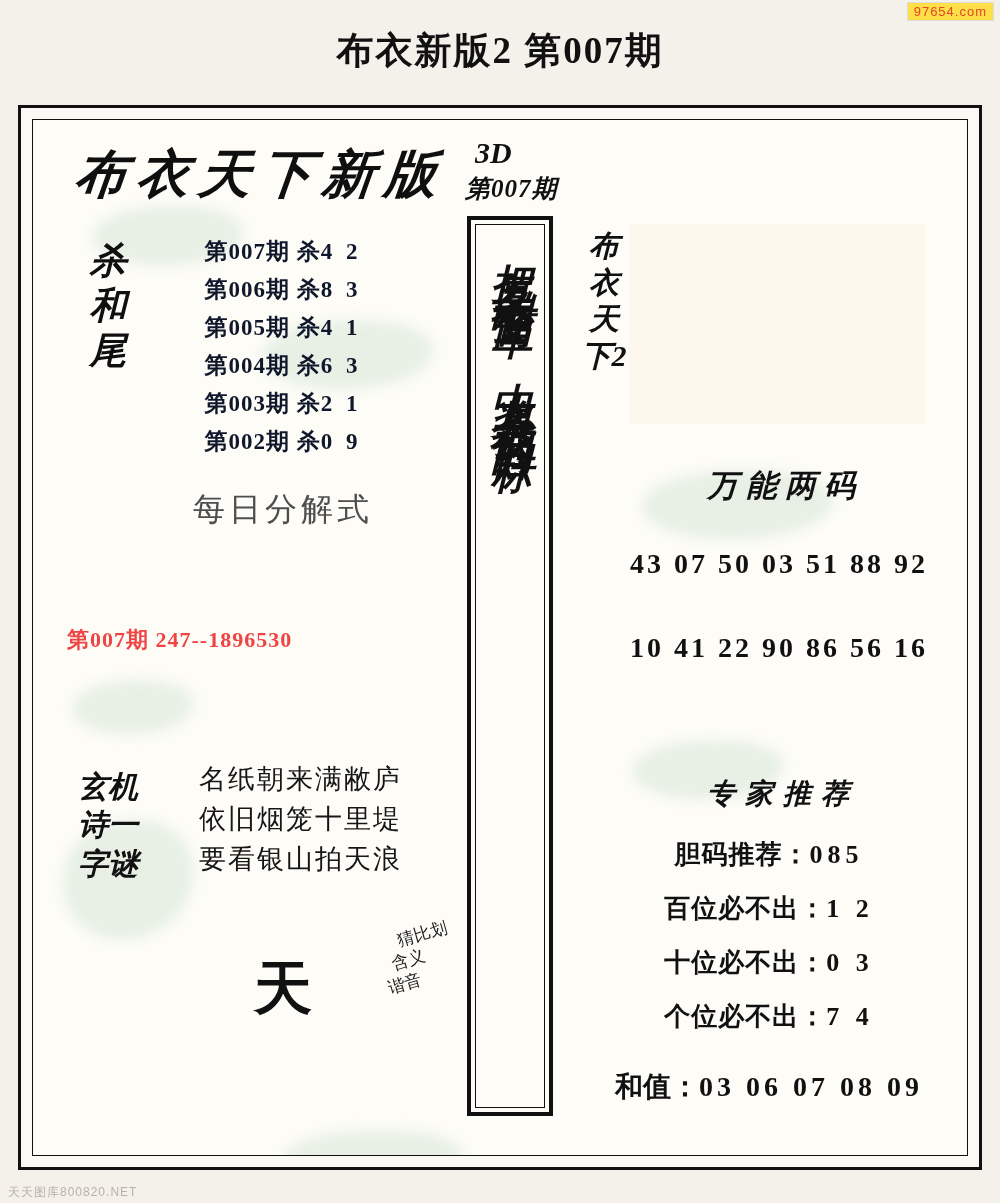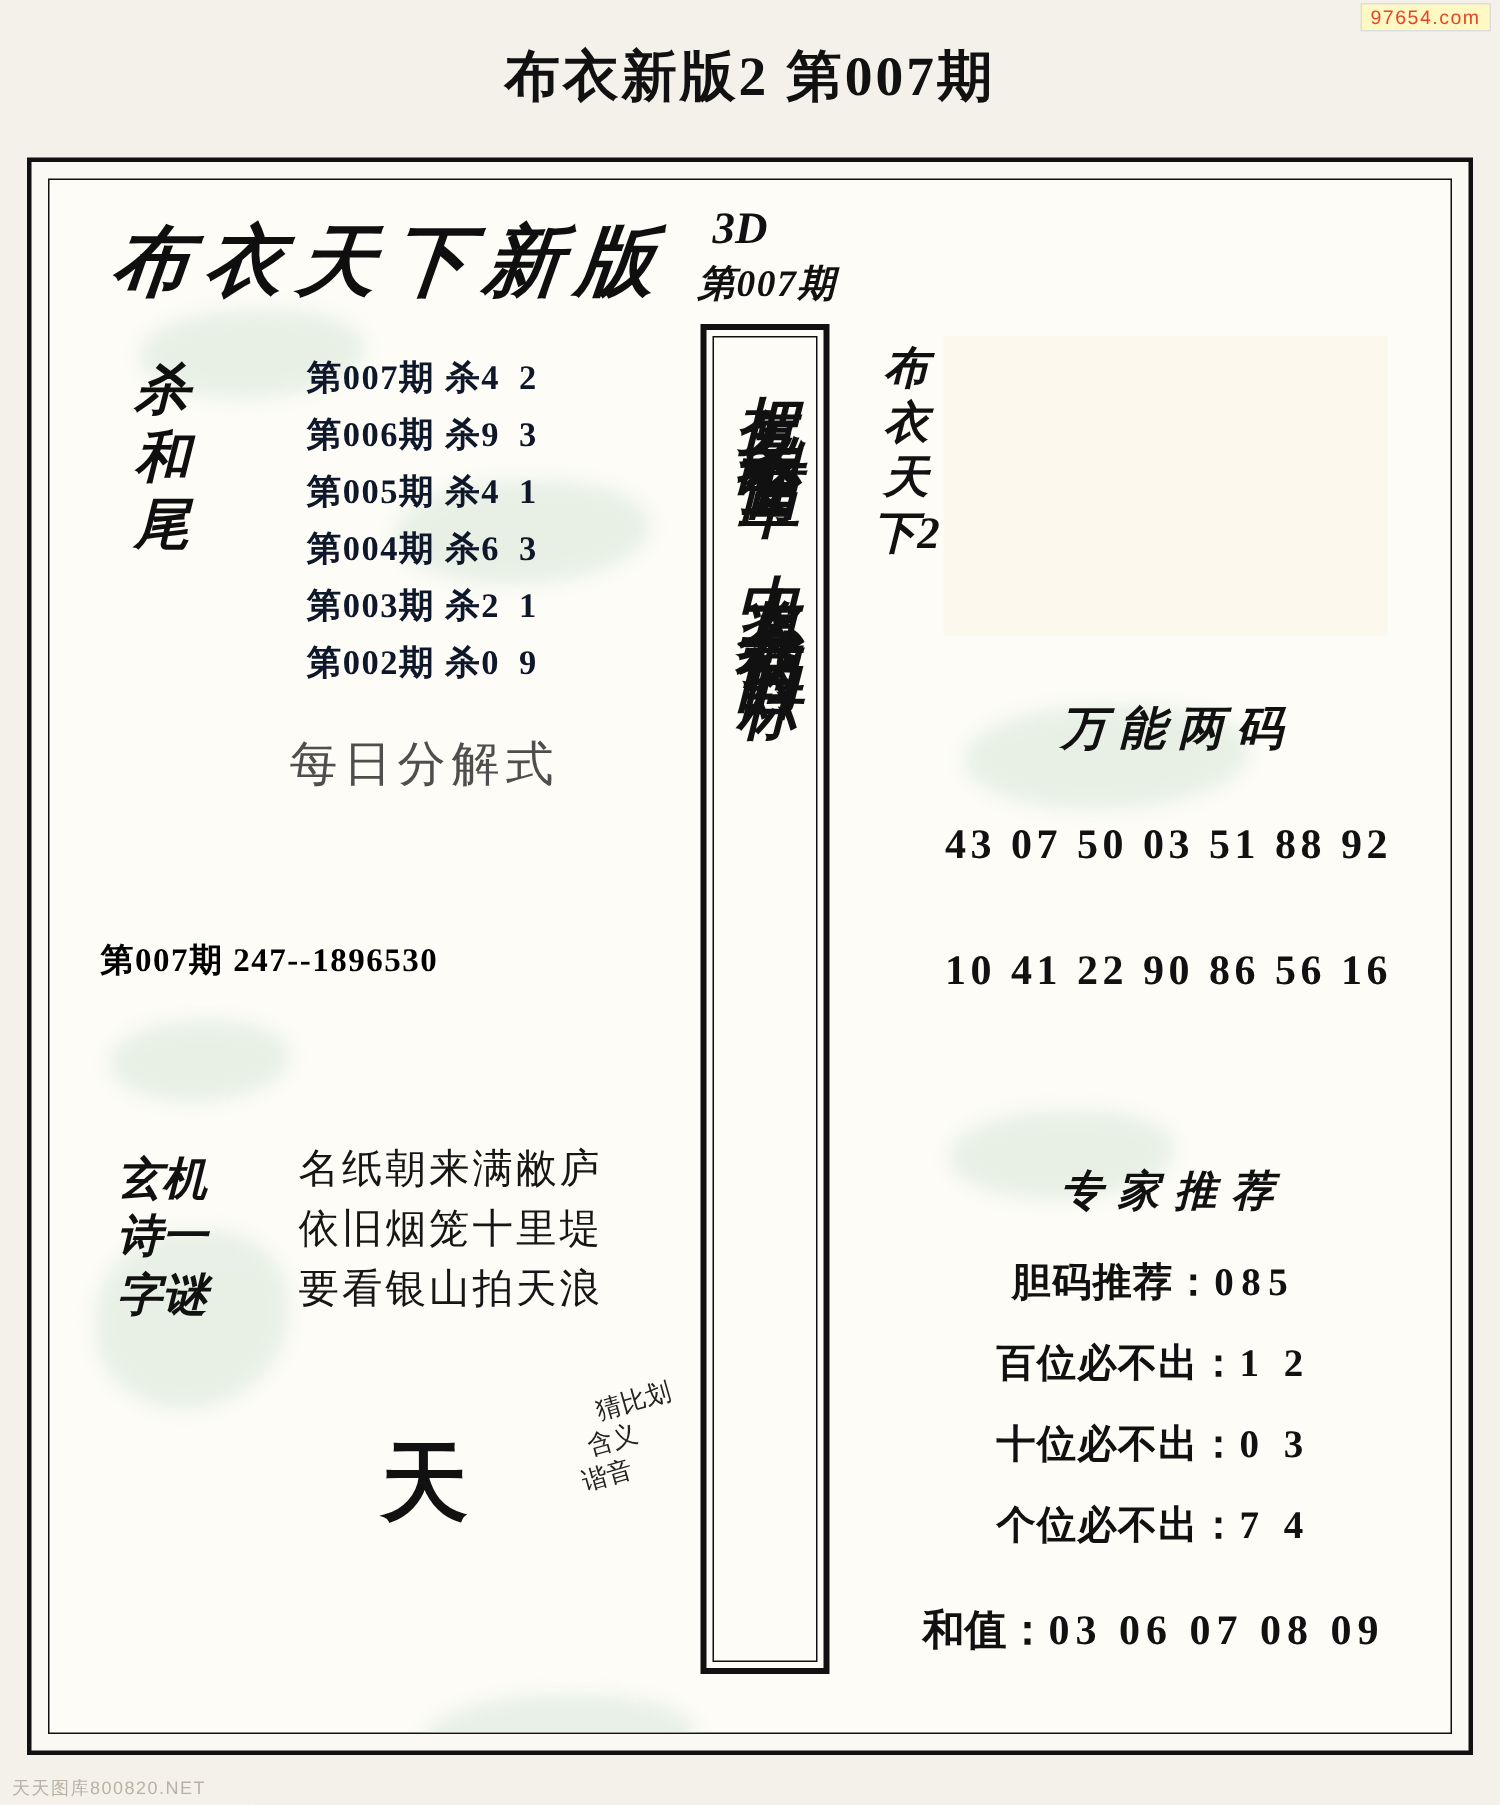--- a/index.html
+++ b/index.html
@@ -13,21 +13,21 @@
     position: relative;
     font-family: "Liberation Serif", "DejaVu Serif", serif;
     overflow: hidden;
   }
 
   
   .wm-top {
     position: absolute;
     top: 2px;
     right: 6px;
-    background: #fef9c3;
+    background: #fde047;
     border: 1px solid #ddd;
     color: #e8442a;
     font-size: 13px;
     font-family: "Liberation Sans", sans-serif;
     padding: 1px 6px;
     letter-spacing: 1px;
   }
   .wm-bottom {
     position: absolute;
     left: 8px;
@@ -158,21 +158,21 @@
     font-weight: normal;
     color: #4e4e4e;
     letter-spacing: 4px;
   }
   .code-line {
     position: absolute;
     left: 34px;
     top: 505px;
     font-size: 22px;
     font-weight: bold;
-    color: #000000;
+    color: #ef4444;
     letter-spacing: 1px;
   }
 
   
   .xuanji {
     position: absolute;
     left: 44px;
     top: 648px;
     width: 62px;
     font-size: 30px;
@@ -372,21 +372,21 @@
     <div class="headline-3d">3D</div>
     <div class="headline-issue">第007期</div>
 
     <div class="sha-he-wei">杀和尾</div>
 
     <div class="kill-list">
       <div class="kill-row">
         <span>第007期 杀</span><span class="nums">4 2</span>
       </div>
       <div class="kill-row">
-        <span>第006期 杀</span><span class="nums">9 3</span>
+        <span>第006期 杀</span><span class="nums">8 3</span>
       </div>
       <div class="kill-row">
         <span>第005期 杀</span><span class="nums">4 1</span>
       </div>
       <div class="kill-row">
         <span>第004期 杀</span><span class="nums">6 3</span>
       </div>
       <div class="kill-row">
         <span>第003期 杀</span><span class="nums">2 1</span>
       </div>

